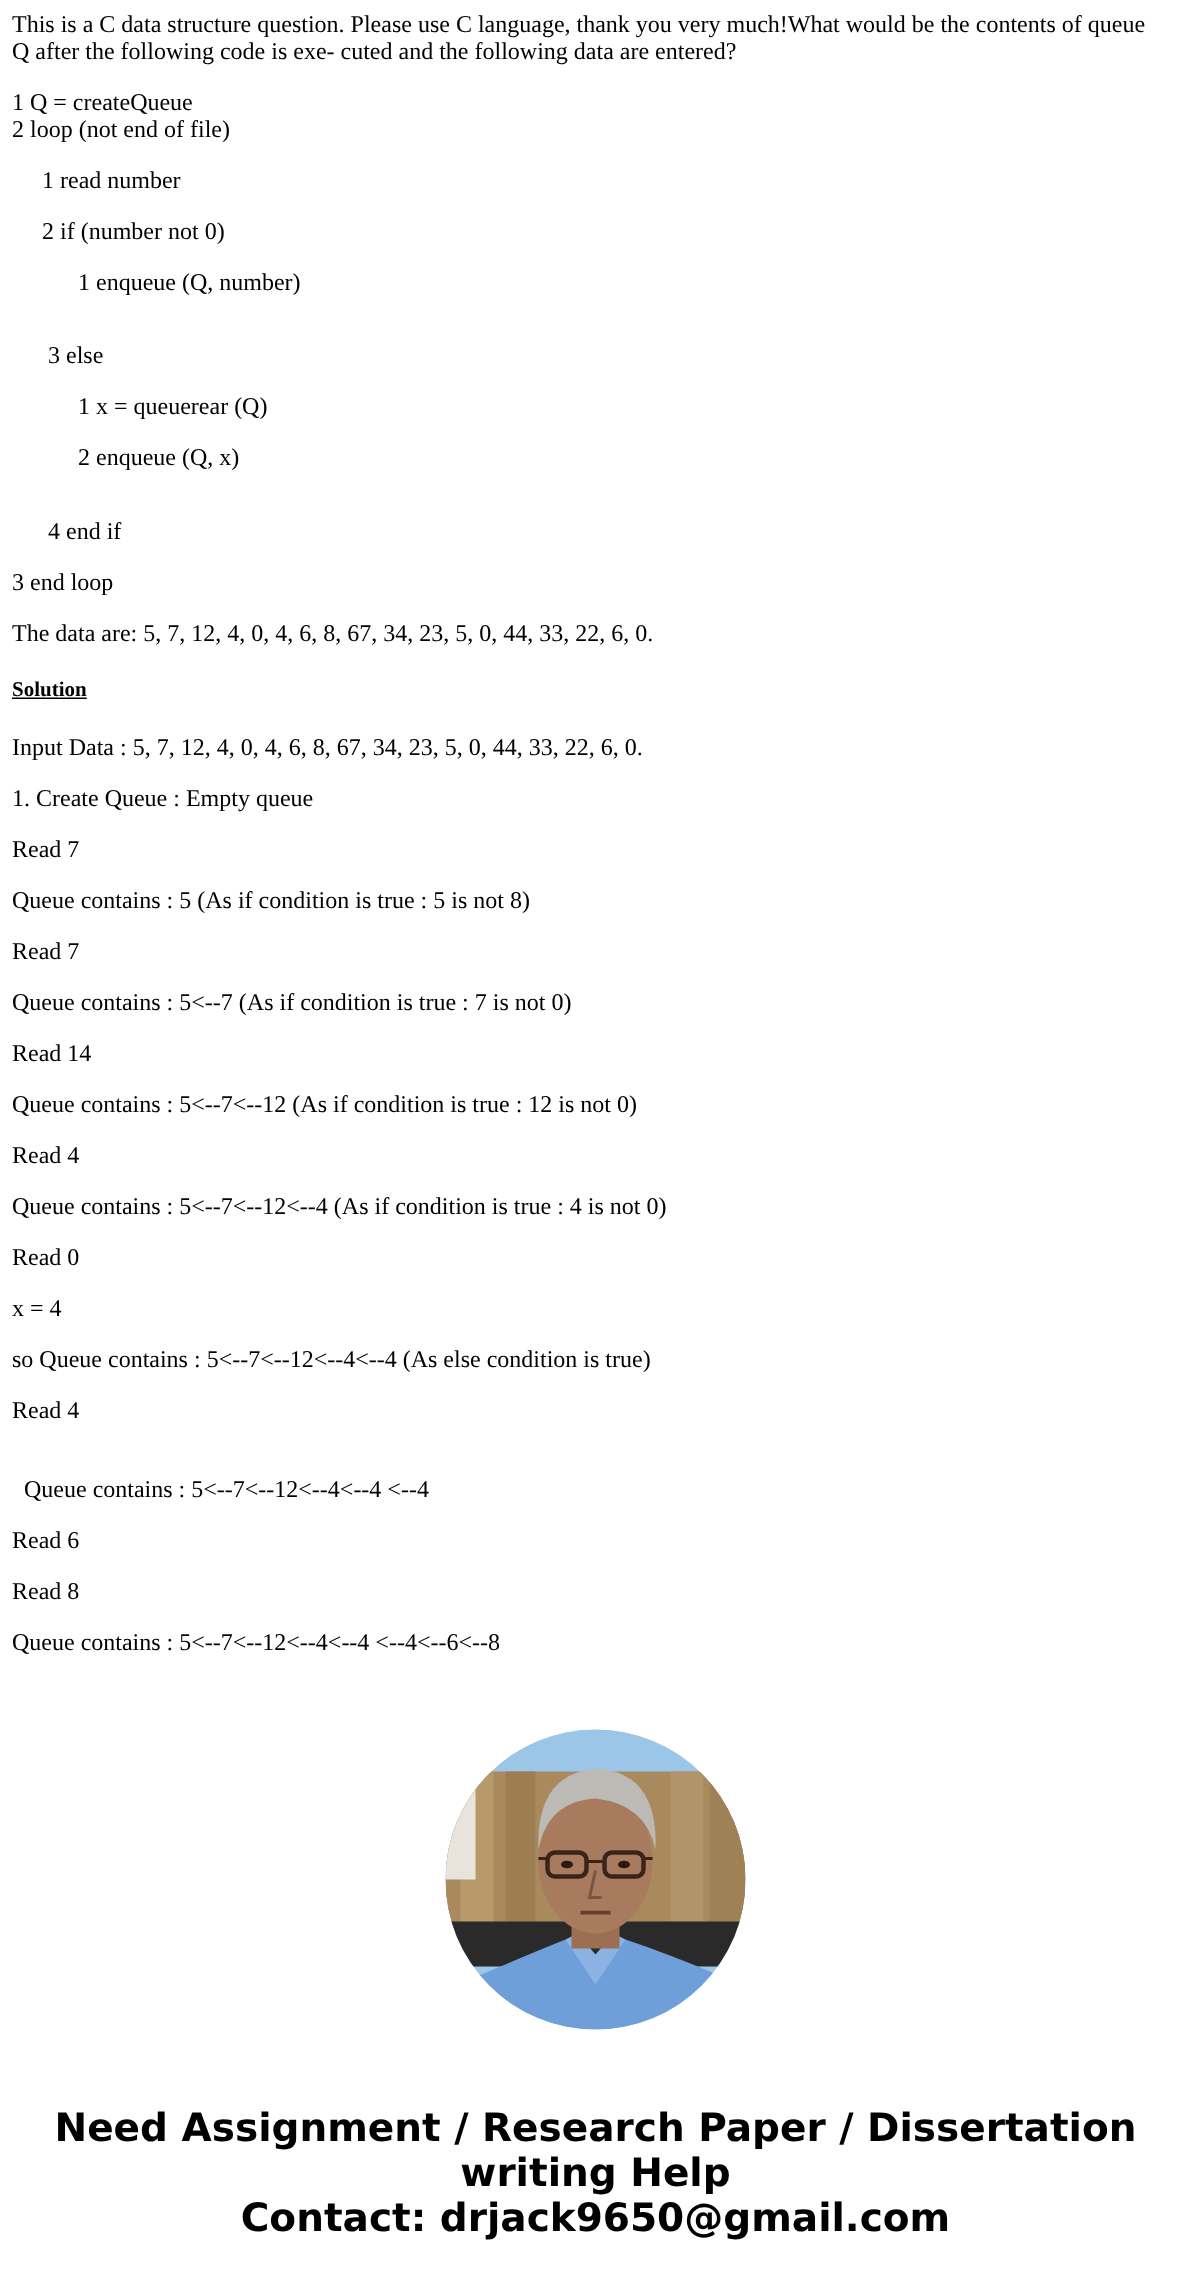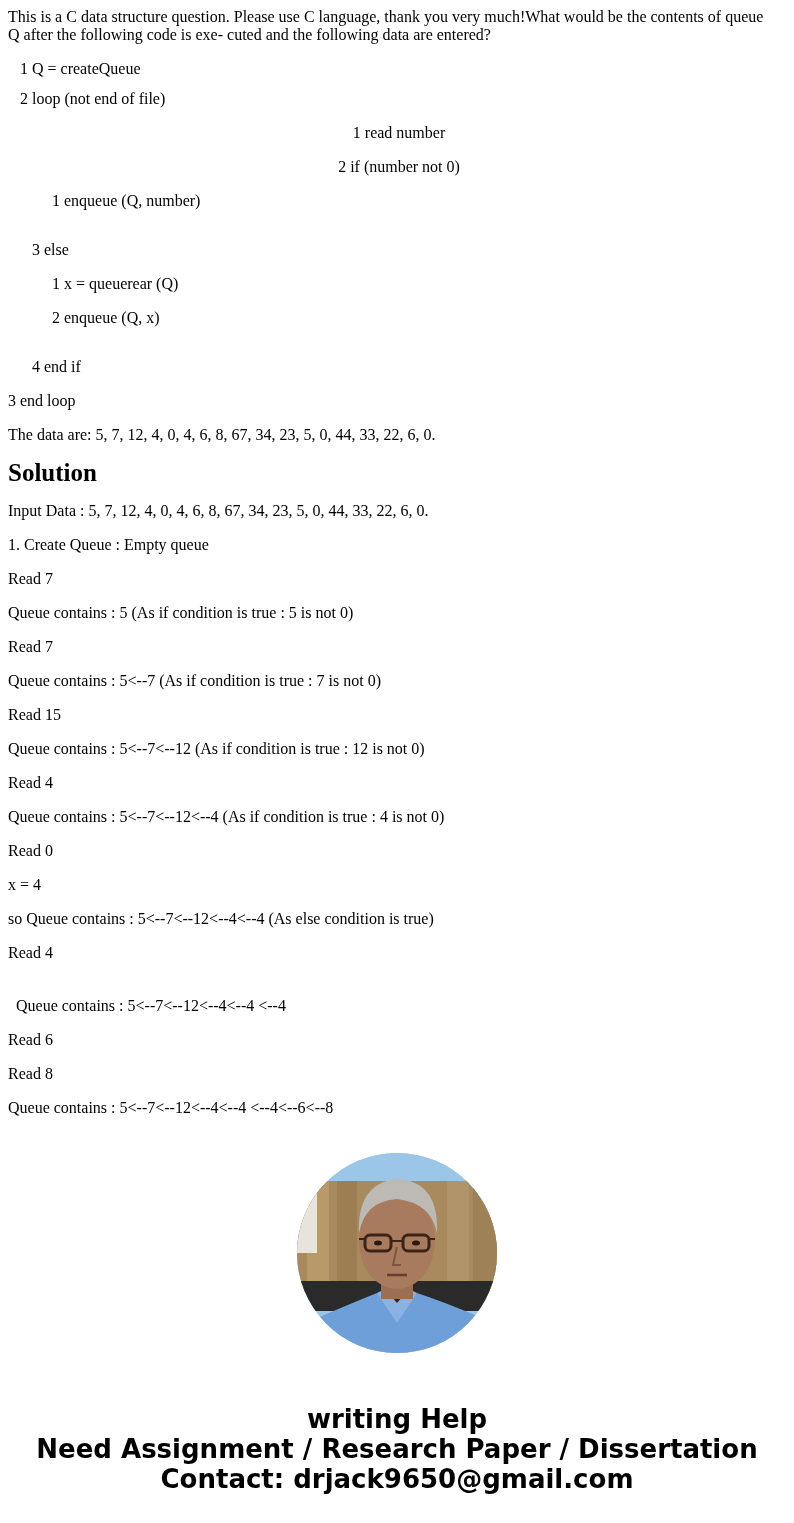--- a/index.html
+++ b/index.html
@@ -19,36 +19,37 @@
     .content {
       padding: 8px 24px 0 8px;
     }
     .question {
       margin: 0 0 16px 0;
     }
     .code-lines {
       margin: 0 0 16px 0;
     }
     .code-line {
-      margin: 12px;
+      margin: 0;
       white-space: pre;
     }
     .p {
       margin: 0 0 16px 0;
       white-space: pre;
     }
-    .indent-1 { padding-left: 20px; text-align: center; }
+    .indent-1 { padding-left: 20px; }
     .indent-1b { padding-left: 24px; margin-top: 31px; }
     .indent-2 { padding-left: 44px; }
     .indent-s { padding-left: 8px; margin-top: 35px; }
     h3.solution-heading {
-      font-size: 25px;
+      font-size: 14px;
       font-weight: bold;
       margin: 18px 0 18px 0;
       line-height: 22px;
+      text-decoration: underline;
     }
     .avatar-wrap {
       position: absolute;
       left: 297px;
       top: 1153px;
       width: 200px;
       height: 200px;
       border-radius: 50%;
       overflow: hidden;
       background: #a9cbe6;
@@ -90,24 +91,24 @@
   </div>
 
   <p class="p">The data are: 5, 7, 12, 4, 0, 4, 6, 8, 67, 34, 23, 5, 0, 44, 33, 22, 6, 0.</p>
 
   <h3 class="solution-heading">Solution</h3>
 
   <div>
     <p class="p">Input Data : 5, 7, 12, 4, 0, 4, 6, 8, 67, 34, 23, 5, 0, 44, 33, 22, 6, 0.</p>
     <p class="p">1. Create Queue : Empty queue</p>
     <p class="p">Read 7</p>
-    <p class="p">Queue contains : 5 (As if condition is true : 5 is not 0)</p>
+    <p class="p">Queue contains : 5 (As if condition is true : 5 is not 8)</p>
     <p class="p">Read 7</p>
     <p class="p">Queue contains : 5&lt;--7 (As if condition is true : 7 is not 0)</p>
-    <p class="p">Read 15</p>
+    <p class="p">Read 14</p>
     <p class="p">Queue contains : 5&lt;--7&lt;--12 (As if condition is true : 12 is not 0)</p>
     <p class="p">Read 4</p>
     <p class="p">Queue contains : 5&lt;--7&lt;--12&lt;--4 (As if condition is true : 4 is not 0)</p>
     <p class="p">Read 0</p>
     <p class="p">x = 4</p>
     <p class="p">so Queue contains : 5&lt;--7&lt;--12&lt;--4&lt;--4 (As else condition is true)</p>
     <p class="p">Read 4</p>
     <p class="p indent-s">Queue contains : 5&lt;--7&lt;--12&lt;--4&lt;--4 &lt;--4</p>
     <p class="p">Read 6</p>
     <p class="p">Read 8</p>
@@ -147,16 +148,16 @@
 
     <ellipse cx="81" cy="90" rx="4" ry="2.5" fill="#2a1a12"></ellipse>
     <ellipse cx="119" cy="90" rx="4" ry="2.5" fill="#2a1a12"></ellipse>
 
     <path d="M100 94 L96 112 L104 112" fill="none" stroke="#7d5440" stroke-width="2"></path>
     <line x1="90" y1="122" x2="110" y2="122" stroke="#6a3e2e" stroke-width="2.5"></line>
   </svg>
 </div>
 
 <div class="footer">
+  <div>Need Assignment / Research Paper / Dissertation</div>
   <div>writing Help</div>
-  <div>Need Assignment / Research Paper / Dissertation</div>
   <div>Contact: drjack9650@gmail.com</div>
 </div>
 
 </body></html>

